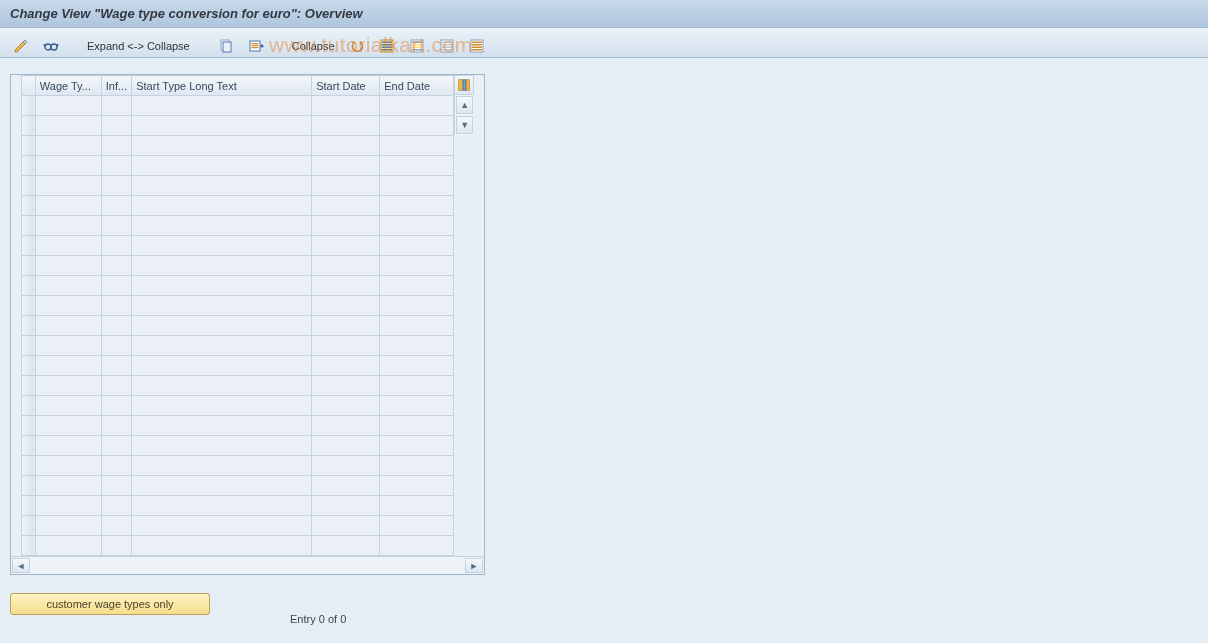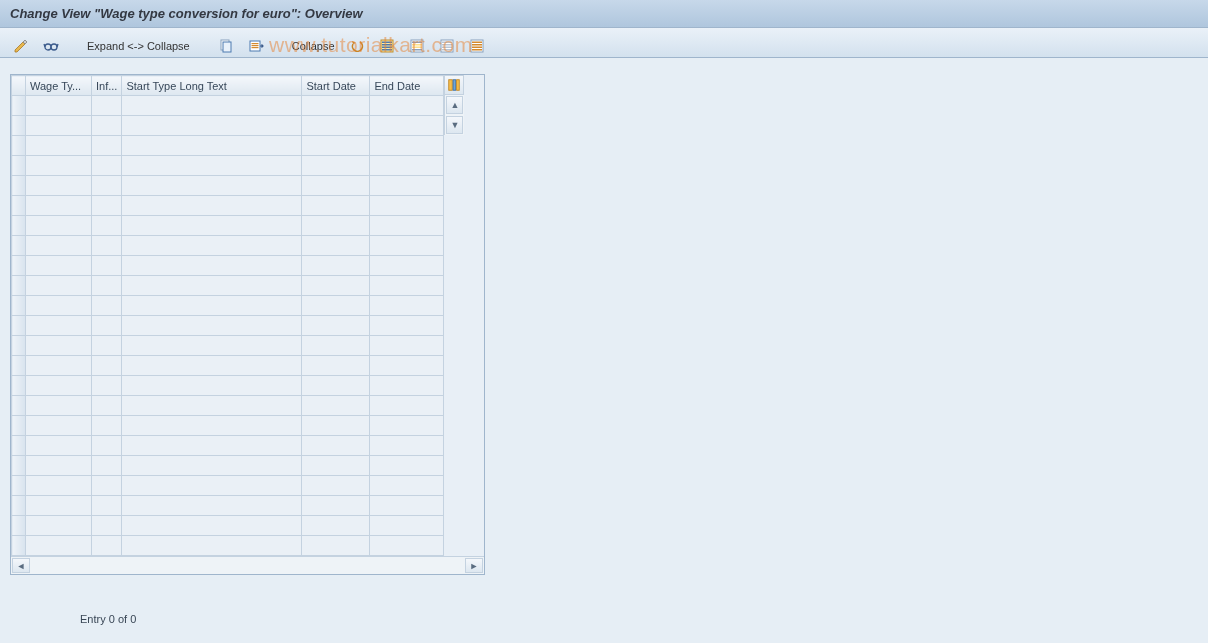--- a/index.html
+++ b/index.html
@@ -76,20 +76,21 @@
 
     .grid-wrap {
       display: inline-block;
       border: 1px solid #9fb5cc;
       background: #e8eff6;
       width: 475px;
     }
 
     .grid {
       display: flex;
+      justify-content: center;
     }
     .grid-table { border-collapse: collapse; }
     .grid-table th, .grid-table td {
       border: 1px solid #c4d2e0;
       font-weight: normal;
       text-align: left;
       padding: 0 4px;
       overflow: hidden;
       white-space: nowrap;
     }
@@ -516,14 +517,17 @@
     </div>
     <div class="hscroll">
       <div class="arrow">◄</div>
       <div class="track"></div>
       <div class="arrow">►</div>
     </div>
   </div>
 </div>
 
 <div class="footer">
+  <button class="bigbtn wide">
+    <span>customer wage types only</span>
+  </button>
   <span class="entry-label">Entry 0 of 0</span>
 </div>
 
 </body></html>

